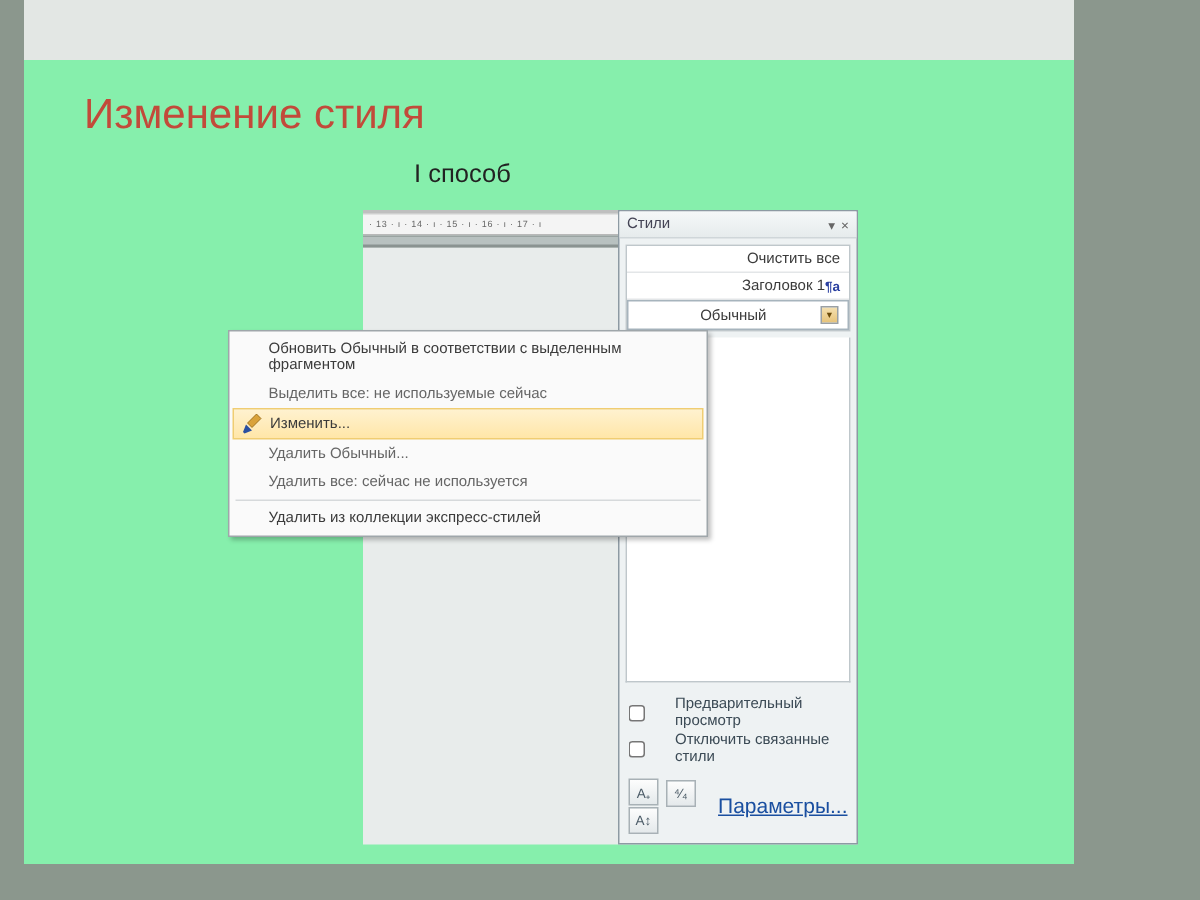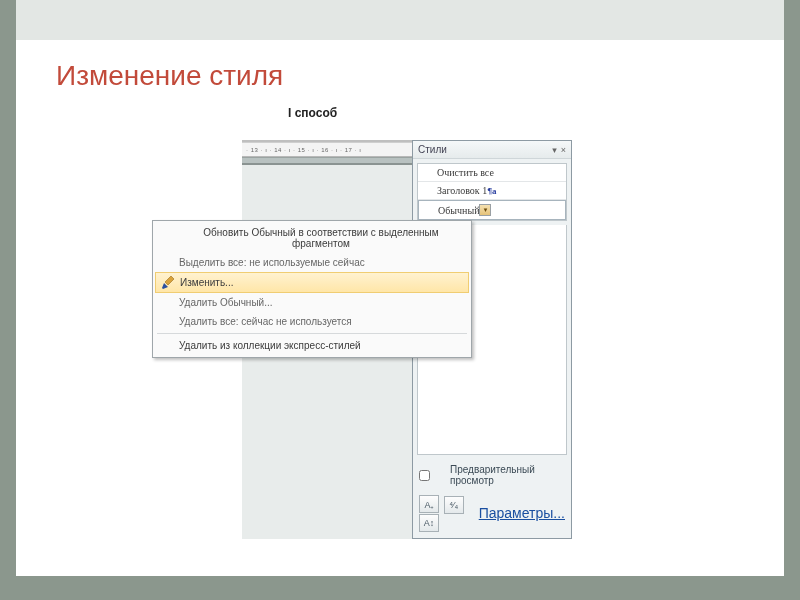--- a/index.html
+++ b/index.html
@@ -7,45 +7,44 @@
     width: 800px;
     height: 600px;
     background: #8b978d;
     font-family: "Segoe UI", Tahoma, sans-serif;
     overflow: hidden;
   }
   .slide {
     position: absolute;
     left: 16px;
     top: 0px;
-    width: 768px;
+    width: 700px;
     height: 576px;
-    background: #ffffff;
+    background: #86efac;
   }
   .topbar {
     width: 100%;
     height: 40px;
     background: #e3e7e4;
   }
   .title {
     position: absolute;
     left: 40px;
     top: 60px;
     color: #c24a3a;
     font-size: 28px;
     font-weight: 400;
   }
   .subtitle {
     position: absolute;
     left: 260px;
     top: 106px;
     color: #222;
-    font-size: 12px;
-    font-weight: 700;
-    margin-left: 12px;
+    font-size: 17px;
+    font-weight: 400;
   }
   .figure {
     position: absolute;
     left: 226px;
     top: 140px;
     width: 330px;
   }
   .ruler-row {
     display: flex;
   }
@@ -88,28 +87,27 @@
     padding: 3px 5px;
     border-bottom: 1px solid #cfd6d9;
     background: linear-gradient(#f5f8f9,#e6ebec);
     color:#445;
     gap:45px;
   }
   .styles-head .winbtns { display:flex; gap:4px; color:#666; font-size:9px;}
   .styles-list { background:#fff; margin:4px; border:1px solid #bfc7cb; }
   .style-row {
     display:flex;
-    justify-content:flex-start;
-    align-items:center;
-    padding: 3px 19px;
+    justify-content:flex-end;
+    align-items:center;
+    padding: 3px 6px;
     border-bottom:1px solid #e3e6e8;
     font-size:10px;
-    font-family:Liberation Serif, serif;
-  }
-  .style-row:last-child{border-bottom:none;}
+  }
+  .style-row:last-child{border-bottom:none;gap:36px;}
   .style-row.selected {
     background:#fff;
     border:1px solid #a7b4bd;
   }
   .style-row .mark { color:#2a3fa0; font-weight:bold; font-size:9px;}
   .style-row .dd {
     width:12px;height:12px;
     border:1px solid #9aa0a4;
     background:linear-gradient(#f4e0b0,#e6c37a);
     display:flex;align-items:center;justify-content:center;
@@ -119,21 +117,20 @@
     position:absolute;
     left: -90px;
     top: 80px;
     width: 320px;
     background:#fafafa;
     border:1px solid #9fa6aa;
     box-shadow: 2px 2px 3px rgba(0,0,0,0.25);
     font-size:10px;
     color:#666;
     padding:2px 0;
-    text-align:center;
   }
   .ctx-item {
     display:flex;
     align-items:center;
     gap:8px;
     padding:4px 8px 4px 26px;
   }
   .ctx-item.active {
     background: linear-gradient(#fff2d0,#ffe6a8);
     border:1px solid #f0cd72;
@@ -216,20 +213,24 @@
             <span>Обычный</span>
             <span class="dd">▾</span>
           </div>
         </div>
         <div class="styles-body"></div>
         <div class="styles-opts">
           <div class="opt-row">
             <input type="checkbox" style="">
             <span>Предварительный просмотр</span>
           </div>
+          <div class="opt-row">
+            <input type="checkbox" style="">
+            <span>Отключить связанные стили</span>
+          </div>
         </div>
         <div class="styles-foot">
           <span>
             <span class="mini-btn">A₊</span>
             <span class="mini-btn">⁴⁄₄</span>
             <span class="mini-btn">A↕</span>
           </span>
           <span class="params-link">Параметры...</span>
         </div>
       </div>

